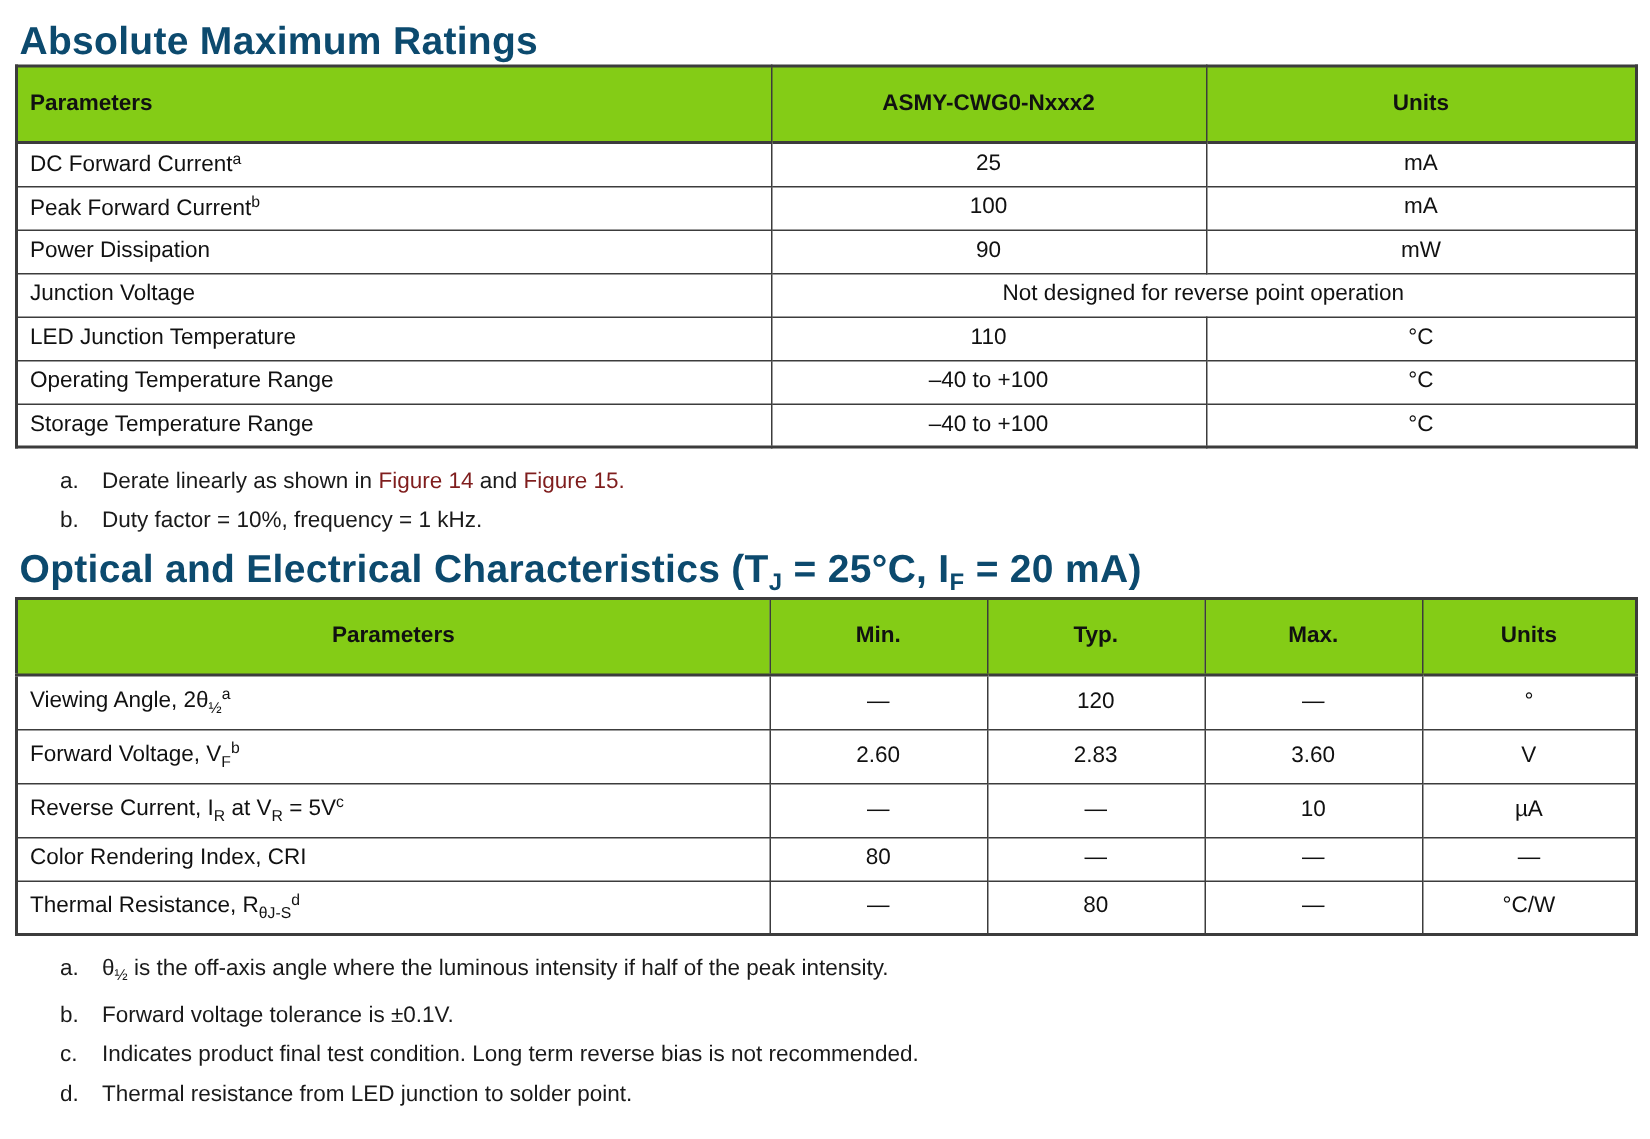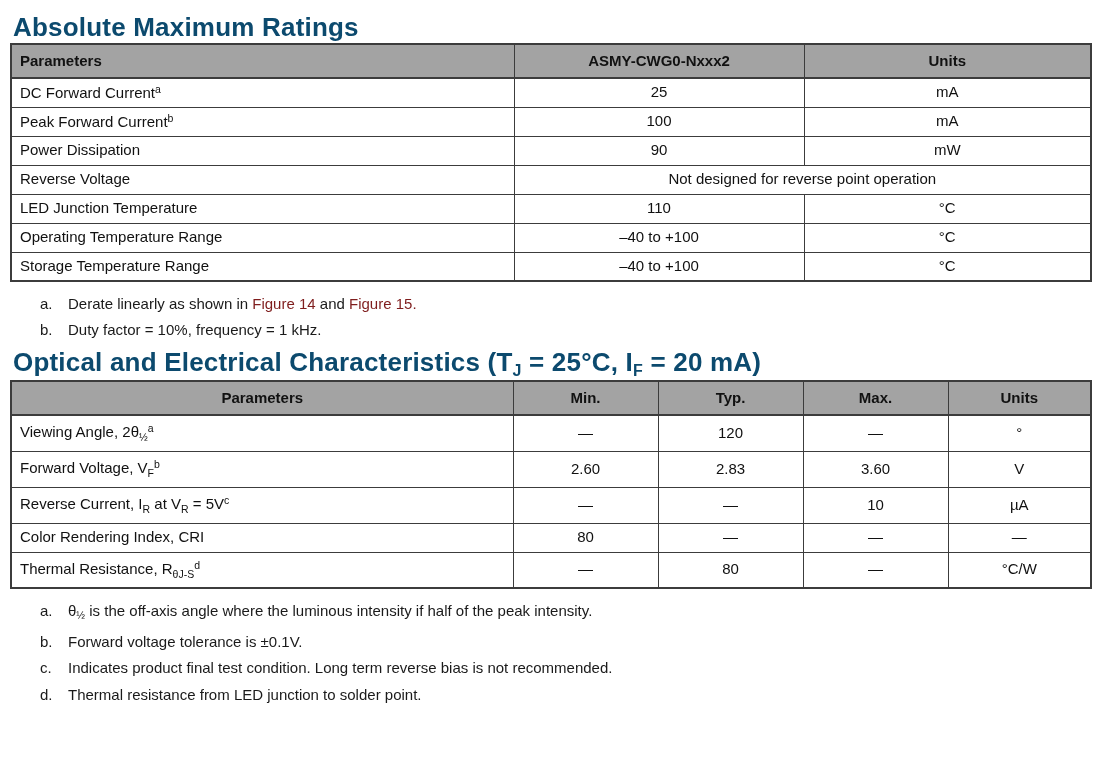--- a/index.html
+++ b/index.html
@@ -35,23 +35,23 @@
     font-size: 15px;
   }
   table.ds-table th, table.ds-table td {
     border: 1px solid #3c3c3c;
     vertical-align: middle;
     padding: 2px 8px;
     line-height: 1.25;
   }
   table.ds-table { border: 2px solid #3c3c3c; }
   table.ds-table thead th {
-    background: #a3a3a3;
+    background: #84cc16;
     font-weight: bold;
-    height: 34px;
+    height: 51px;
     border-bottom: 2px solid #3c3c3c;
   }
   table.ds-table td.c { text-align: center; }
   table.ds-table td.param { text-align: left; }
   th.left { text-align: left; }
   th.center { text-align: center; }
 
   #table1 tbody td { height: 29px; }
   #table2 tbody td { height: 36px; margin-top: 48px; }
   #table2 tbody tr.short td { height: 29px; }
@@ -110,21 +110,21 @@
         <td class="param">Peak Forward Current<sup class="small">b</sup></td>
         <td class="c">100</td>
         <td class="c">mA</td>
       </tr>
       <tr>
         <td class="param">Power Dissipation</td>
         <td class="c">90</td>
         <td class="c">mW</td>
       </tr>
       <tr>
-        <td class="param">Reverse Voltage</td>
+        <td class="param">Junction Voltage</td>
         <td class="c" colspan="2">Not designed for reverse point operation</td>
       </tr>
       <tr>
         <td class="param">LED Junction Temperature</td>
         <td class="c">110</td>
         <td class="c">°C</td>
       </tr>
       <tr>
         <td class="param">Operating Temperature Range</td>
         <td class="c">–40 to +100</td>

